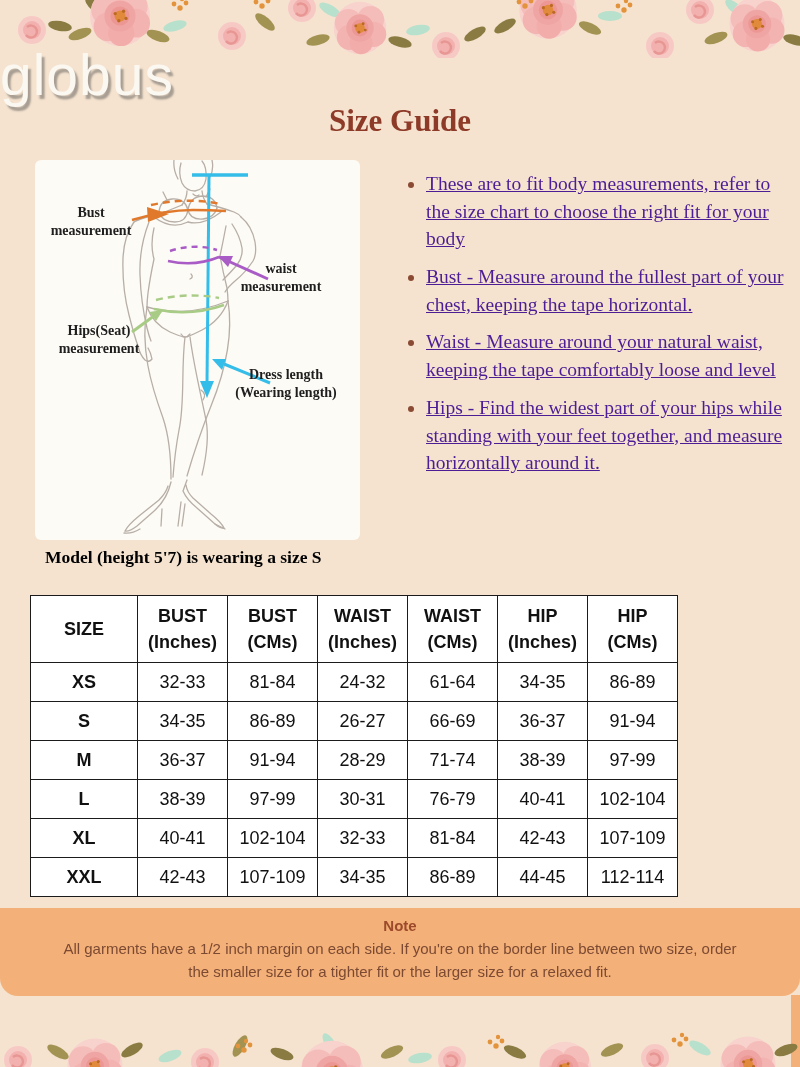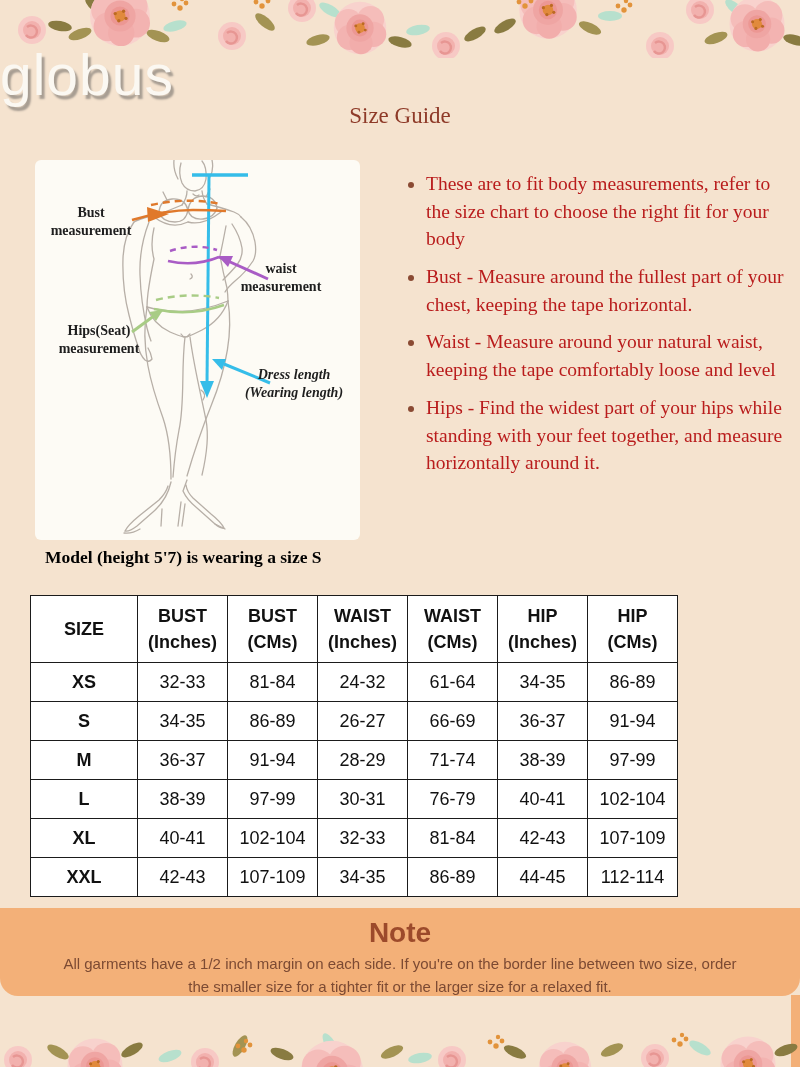--- a/index.html
+++ b/index.html
@@ -6,53 +6,53 @@
   .page{position:relative;width:800px;height:1067px;background:#f5e3cf;overflow:hidden;
         font-family:"Liberation Serif", serif;}
   .floral{position:absolute;left:0;display:block;}
   .floral-top{top:0;}
   .floral-bottom{bottom:0;}
 
   .logo{position:absolute;top:42px;left:0;width:100%;
         font-family:"Liberation Sans", sans-serif;font-size:57px;font-weight:400;
         letter-spacing:1px;color:#fbf8f2;text-shadow:3px 4px 2px #a79d92;}
   .title{position:absolute;top:103px;left:0;width:100%;text-align:center;
-         font-size:23px;font-weight:normal;color:#8e3a28;}
+         font-size:31px;font-weight:bold;color:#8e3a28;}
 
   .panel{position:absolute;left:35px;top:160px;width:325px;height:380px;
          background:#fdfbf5;border-radius:6px;}
   .panel svg{position:absolute;left:0;top:0;}
   .lbl{position:absolute;font-weight:bold;font-size:14px;line-height:1.28;color:#1e1e1e;
        text-align:center;white-space:pre-line;}
   .lbl-bust{left:8px;top:44px;width:96px;}
   .lbl-waist{left:202px;top:100px;width:88px;}
   .lbl-hips{left:14px;top:162px;width:100px;}
-  .lbl-dress{left:204px;top:206px;width:110px;font-style:italic;}
+  .lbl-dress{left:196px;top:206px;width:110px;}
 
   .instructions{position:absolute;left:398px;top:170px;width:372px;margin:0;
-                padding:0 0 0 28px;color:#b91c1c;font-size:19.5px;line-height:1.42;}
+                padding:0 0 0 28px;color:#4c1d95;font-size:19.5px;line-height:1.42;text-decoration:underline;}
   .instructions li{margin-bottom:10px;}
   .instructions li::marker{color:#8a4a33;}
 
   .caption{position:absolute;left:45px;top:547px;font-size:17.5px;font-weight:bold;color:#000000;}
 
   table.size{position:absolute;left:30px;top:595px;width:648px;border-collapse:collapse;
              background:#ffffff;font-family:"Liberation Sans", sans-serif;
              table-layout:fixed;}
   table.size th, table.size td{border:1.6px solid #1b1b1b;text-align:center;
              vertical-align:middle;padding:0;color:#111;}
   table.size th{height:66px;font-size:18px;font-weight:bold;white-space:pre-line;line-height:1.45;}
   table.size td{height:38px;font-size:18px;}
   table.size td.sz{font-weight:bold;border-radius:12px;}
   table.size col.c0{width:107px;}
 
   .note{position:absolute;left:0;top:908px;width:800px;height:88px;background:#f3b078;
         border-radius:0 0 18px 18px;text-align:center;box-sizing:border-box;padding-top:9px;
         font-family:"Liberation Sans", sans-serif;}
-  .note-title{font-size:28px;font-weight:bold;color:#9c4a2b;}
+  .note-title{font-size:15px;font-weight:bold;color:#9c4a2b;}
   .note-text{margin:4px auto 0;width:690px;font-size:15px;line-height:1.5;color:#7c4a33;}
 
   .right-strip{position:absolute;left:791px;top:995px;width:9px;height:72px;background:#f3b078;}
 </style>
 </head>
 <body>
 
 <div class="page">
 
   <svg class="floral floral-top" width="800" height="58">

